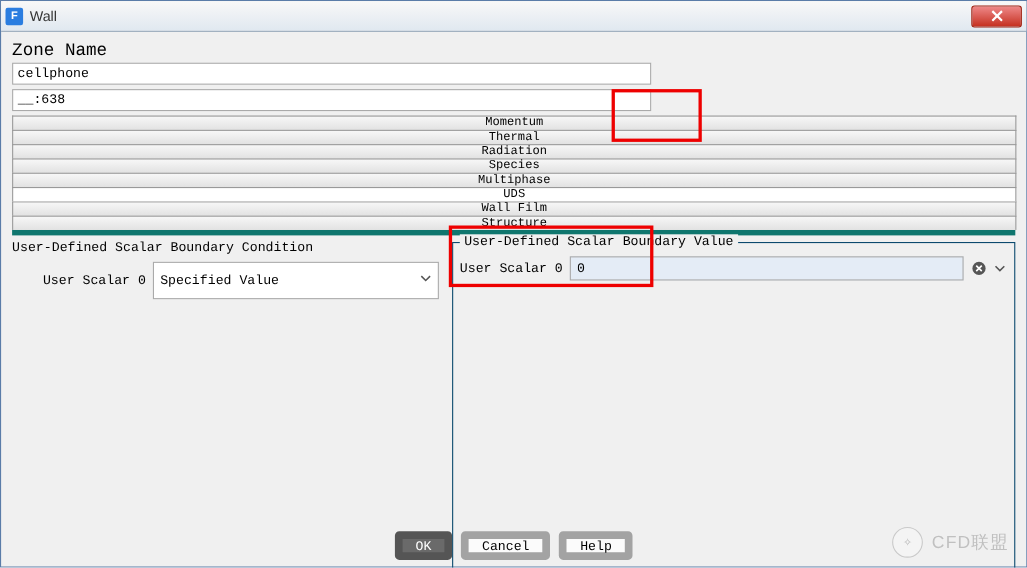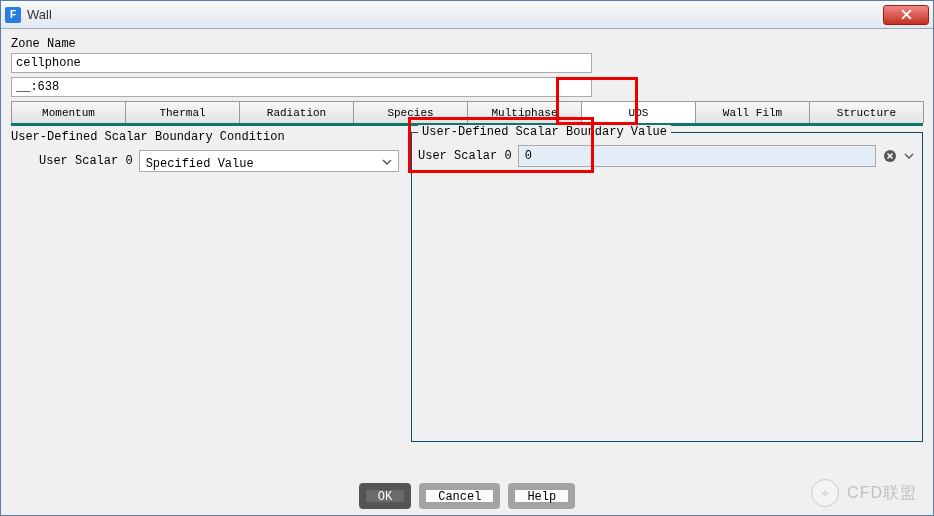--- a/index.html
+++ b/index.html
@@ -8,39 +8,39 @@
 .window { width: 934px; height: 516px; background: #f0f0f0; border: 1px solid #5a7ca8; position: relative; }
 
 .titlebar { height: 28px; background: linear-gradient(#f8f8f8, #e0e8f0); display: flex; align-items: center; padding: 0 4px; border-bottom: 1px solid #9ab; }
 .titlebar .icon { width: 16px; height: 16px; background: #2a7de0; color: #fff; font-weight: bold; font-size: 10px; display: flex; align-items: center; justify-content: center; margin-right: 6px; border-radius: 2px; font-family: sans-serif; }
 .titlebar .title { flex: 1; font-family: sans-serif; font-size: 13px; color: #333; }
 .titlebar .close-btn { width: 46px; height: 20px; background: linear-gradient(#e88,#c53020); border: 1px solid #a02010; border-radius: 3px; color: #fff; display: flex; align-items: center; justify-content: center; cursor: pointer; }
 .titlebar .close-btn svg { width: 11px; height: 11px; }
 
 .content { padding: 6px 10px 8px; }
 
-.field-label { font-size: 12px; margin-top: 2px; }
+.field-label { font-size: 16px; margin-top: 2px; }
 .text-input { width: 581px; height: 20px; border: 1px solid #aaa; background: #fff; font-family: inherit; font-size: 12px; padding: 0 4px; margin: 2px 0 4px; display: block; }
 
-.tabs { display: flex; margin-top: 4px; border-bottom: 3px solid #0f766e; position: relative; }
+.tabs { display: flex; margin-top: 4px; border-bottom: 5px solid #0f766e; position: relative; flex-direction: column; }
 .tab { flex: 1; height: 22px; display: flex; align-items: center; justify-content: center; border: 1px solid #999; border-bottom: none; margin-right: -1px; background: linear-gradient(#f7f7f7,#e2e2e2); font-size: 11px; cursor: pointer; position: relative; }
 .tab.active { background: #fff; font-weight: normal; z-index: 2; }
 .tab.dpm { color: #c02; }
 .hl-tab { position: absolute; border: 3px solid #e00; pointer-events: none; z-index: 5; }
 
 .panels { display: flex; margin-top: 6px; gap: 0; height: 310px; }
 .panel-left { width: 400px; }
 .panel-right { flex: 1; border: 1px solid #0c4a6e; padding: 0 6px 6px; position: relative; }
 .panel-heading { font-size: 12px; margin-bottom: 6px; margin-top: -2px; }
 .panel-right .panel-heading { margin-top: 0; background: #f0f0f0; position: relative; top: -8px; display: inline-block; padding: 0 4px; }
 
 .row { display: flex; align-items: center; gap: 6px; margin: 2px 0 0 28px; }
 .row-right { display: flex; align-items: center; gap: 6px; margin-top: -8px; }
 .row-label { font-size: 12px; white-space: nowrap; }
-.dropdown { flex: 0 0 260px; height: 22px; border: 1px solid #aaa; background: #fff; display: flex; align-items: flex-end; padding: 0 6px; position: relative; cursor: pointer; }
+.dropdown { flex: 0 0 260px; height: 34px; border: 1px solid #aaa; background: #fff; display: flex; align-items: center; padding: 0 6px; position: relative; cursor: pointer; }
 .dropdown .caret { margin-left: auto; }
 .value-input-wrap { flex: 1; display: flex; align-items: center; }
 .value-input { flex: 1; height: 22px; border: 1px solid #aaa; background: #e4ecf6; font-family: inherit; font-size: 12px; padding: 0 6px; }
 .clear-btn { width: 20px; height: 20px; margin-left: 4px; display: flex; align-items: center; justify-content: center; cursor: pointer; }
 .clear-btn svg { width: 14px; height: 14px; }
 .small-caret { width: 14px; display: flex; align-items: center; justify-content: center; cursor: pointer; margin-left: 2px; }
 
 .hl-row { position: absolute; border: 3px solid #e00; pointer-events: none; z-index: 5; }
 
 .footer { position: absolute; bottom: 6px; left: 0; right: 0; display: flex; align-items: center; justify-content: center; gap: 8px; }

